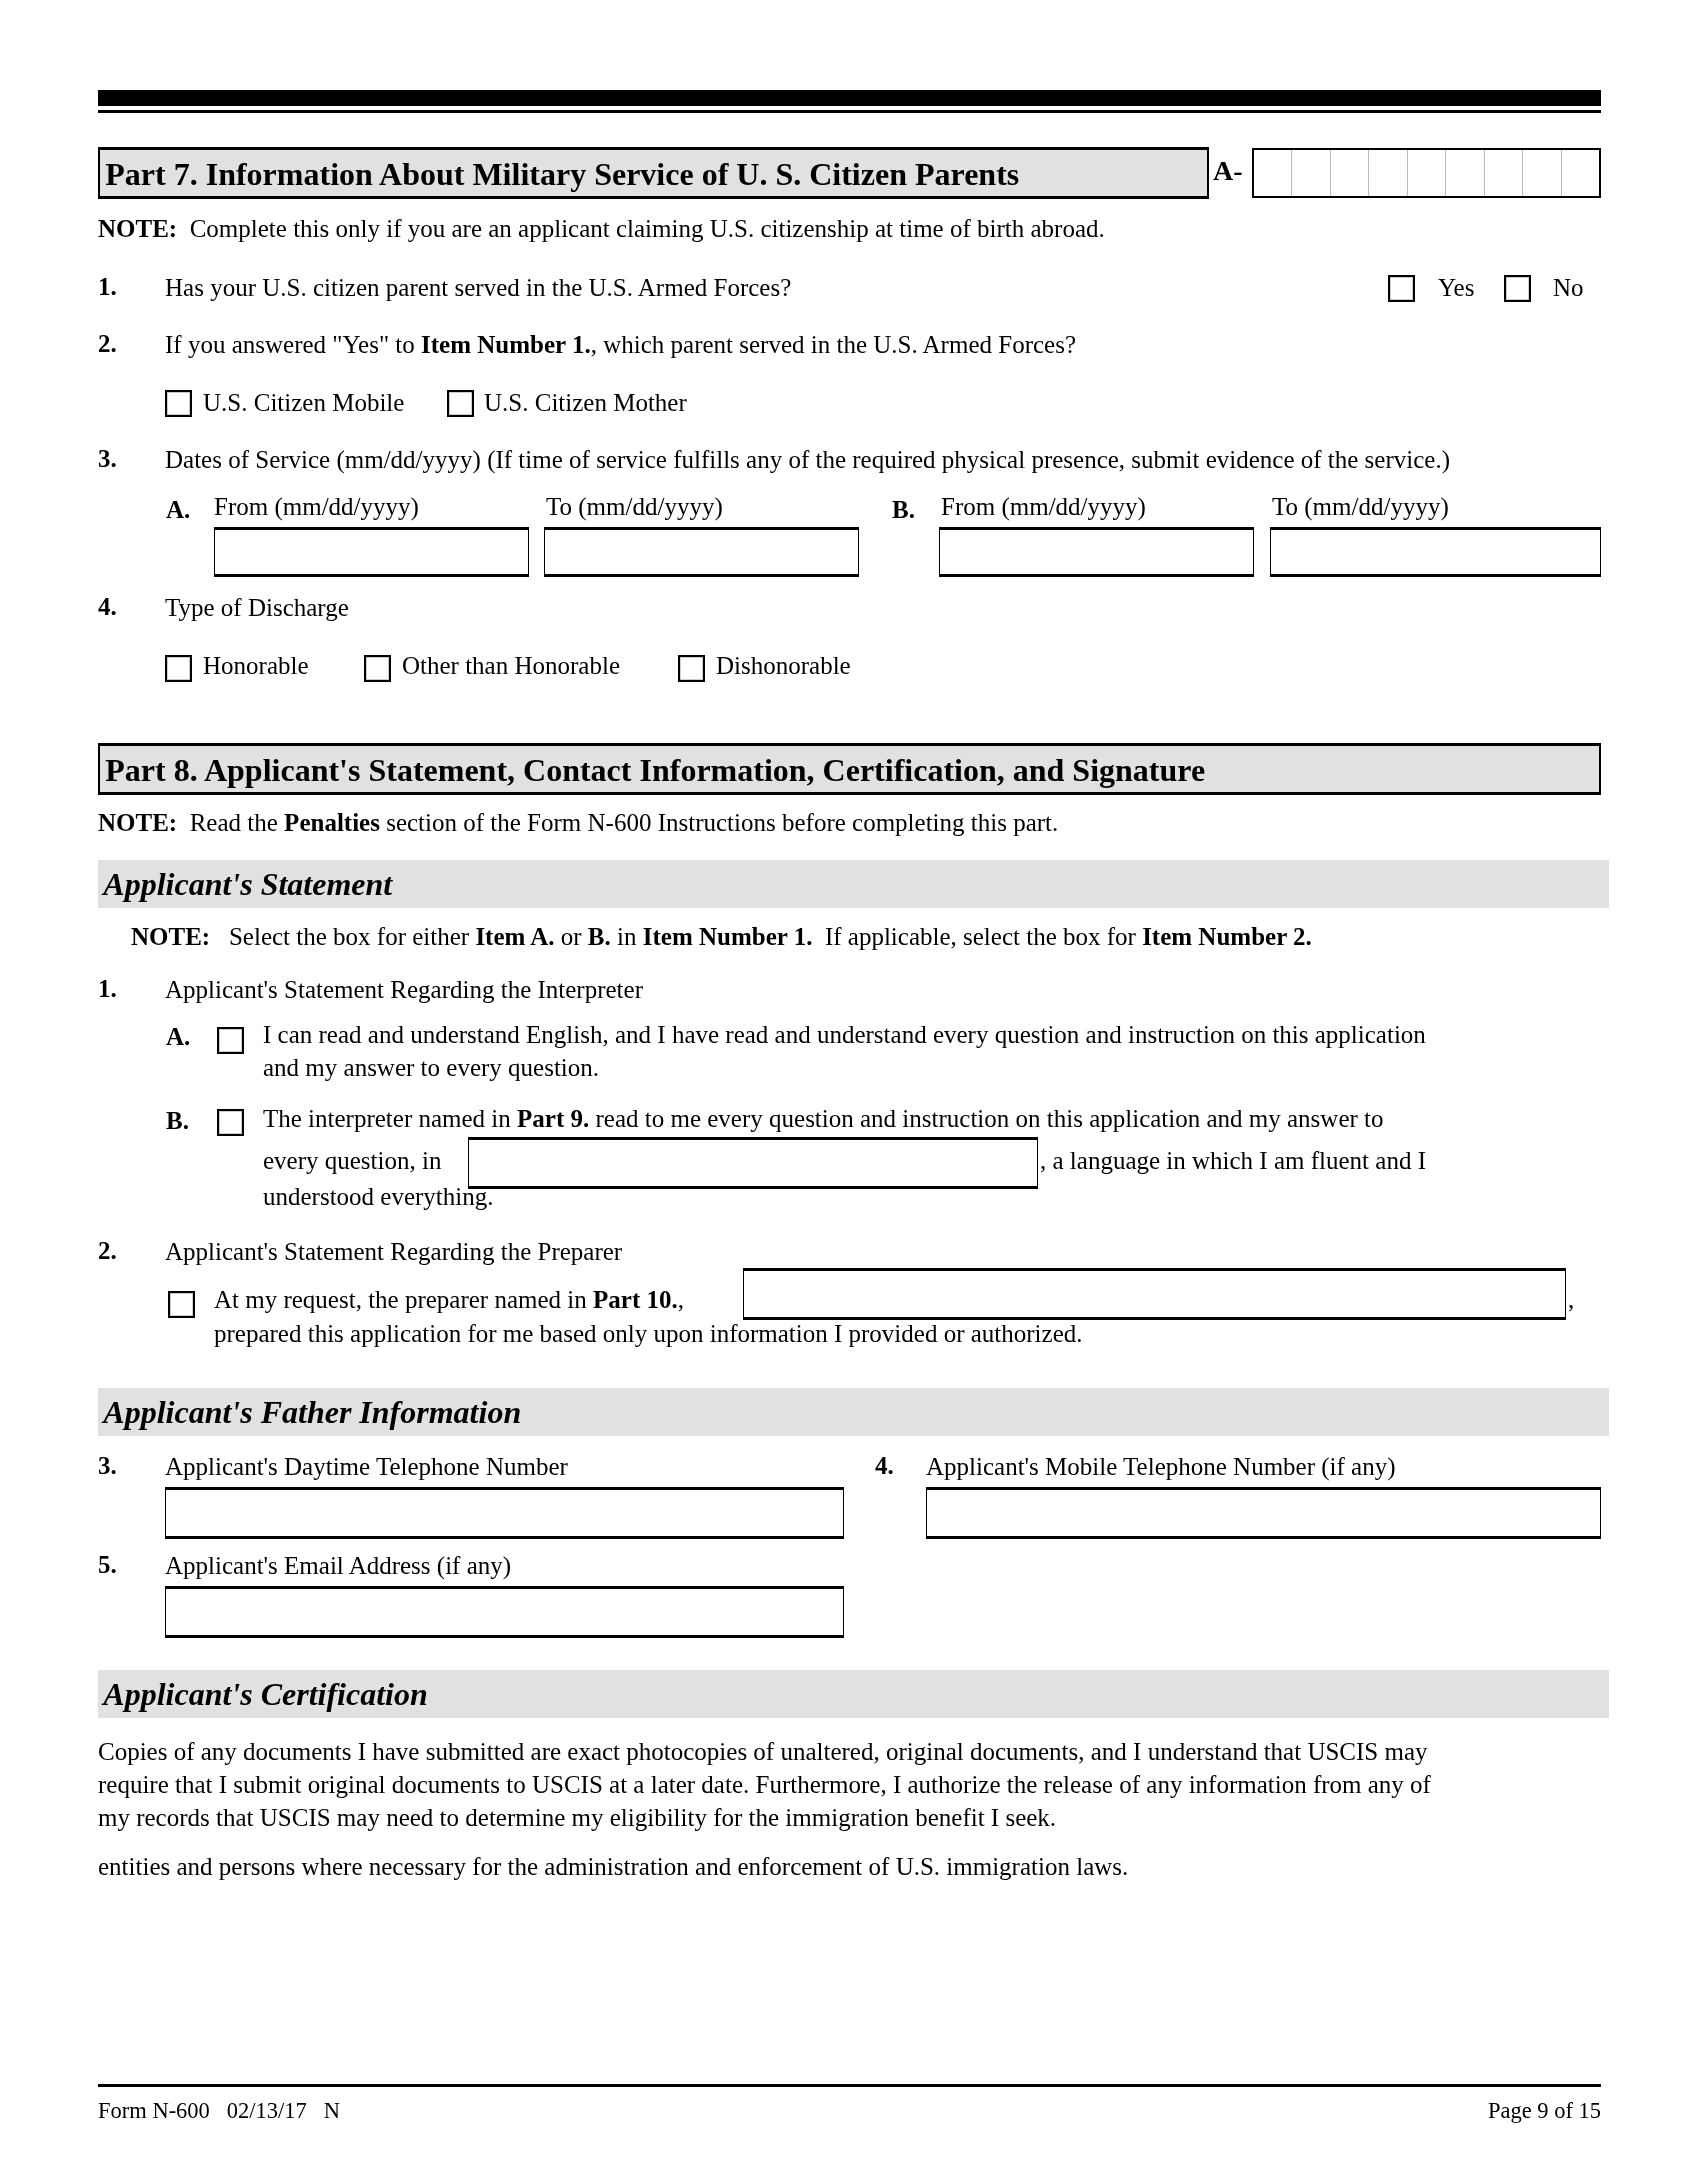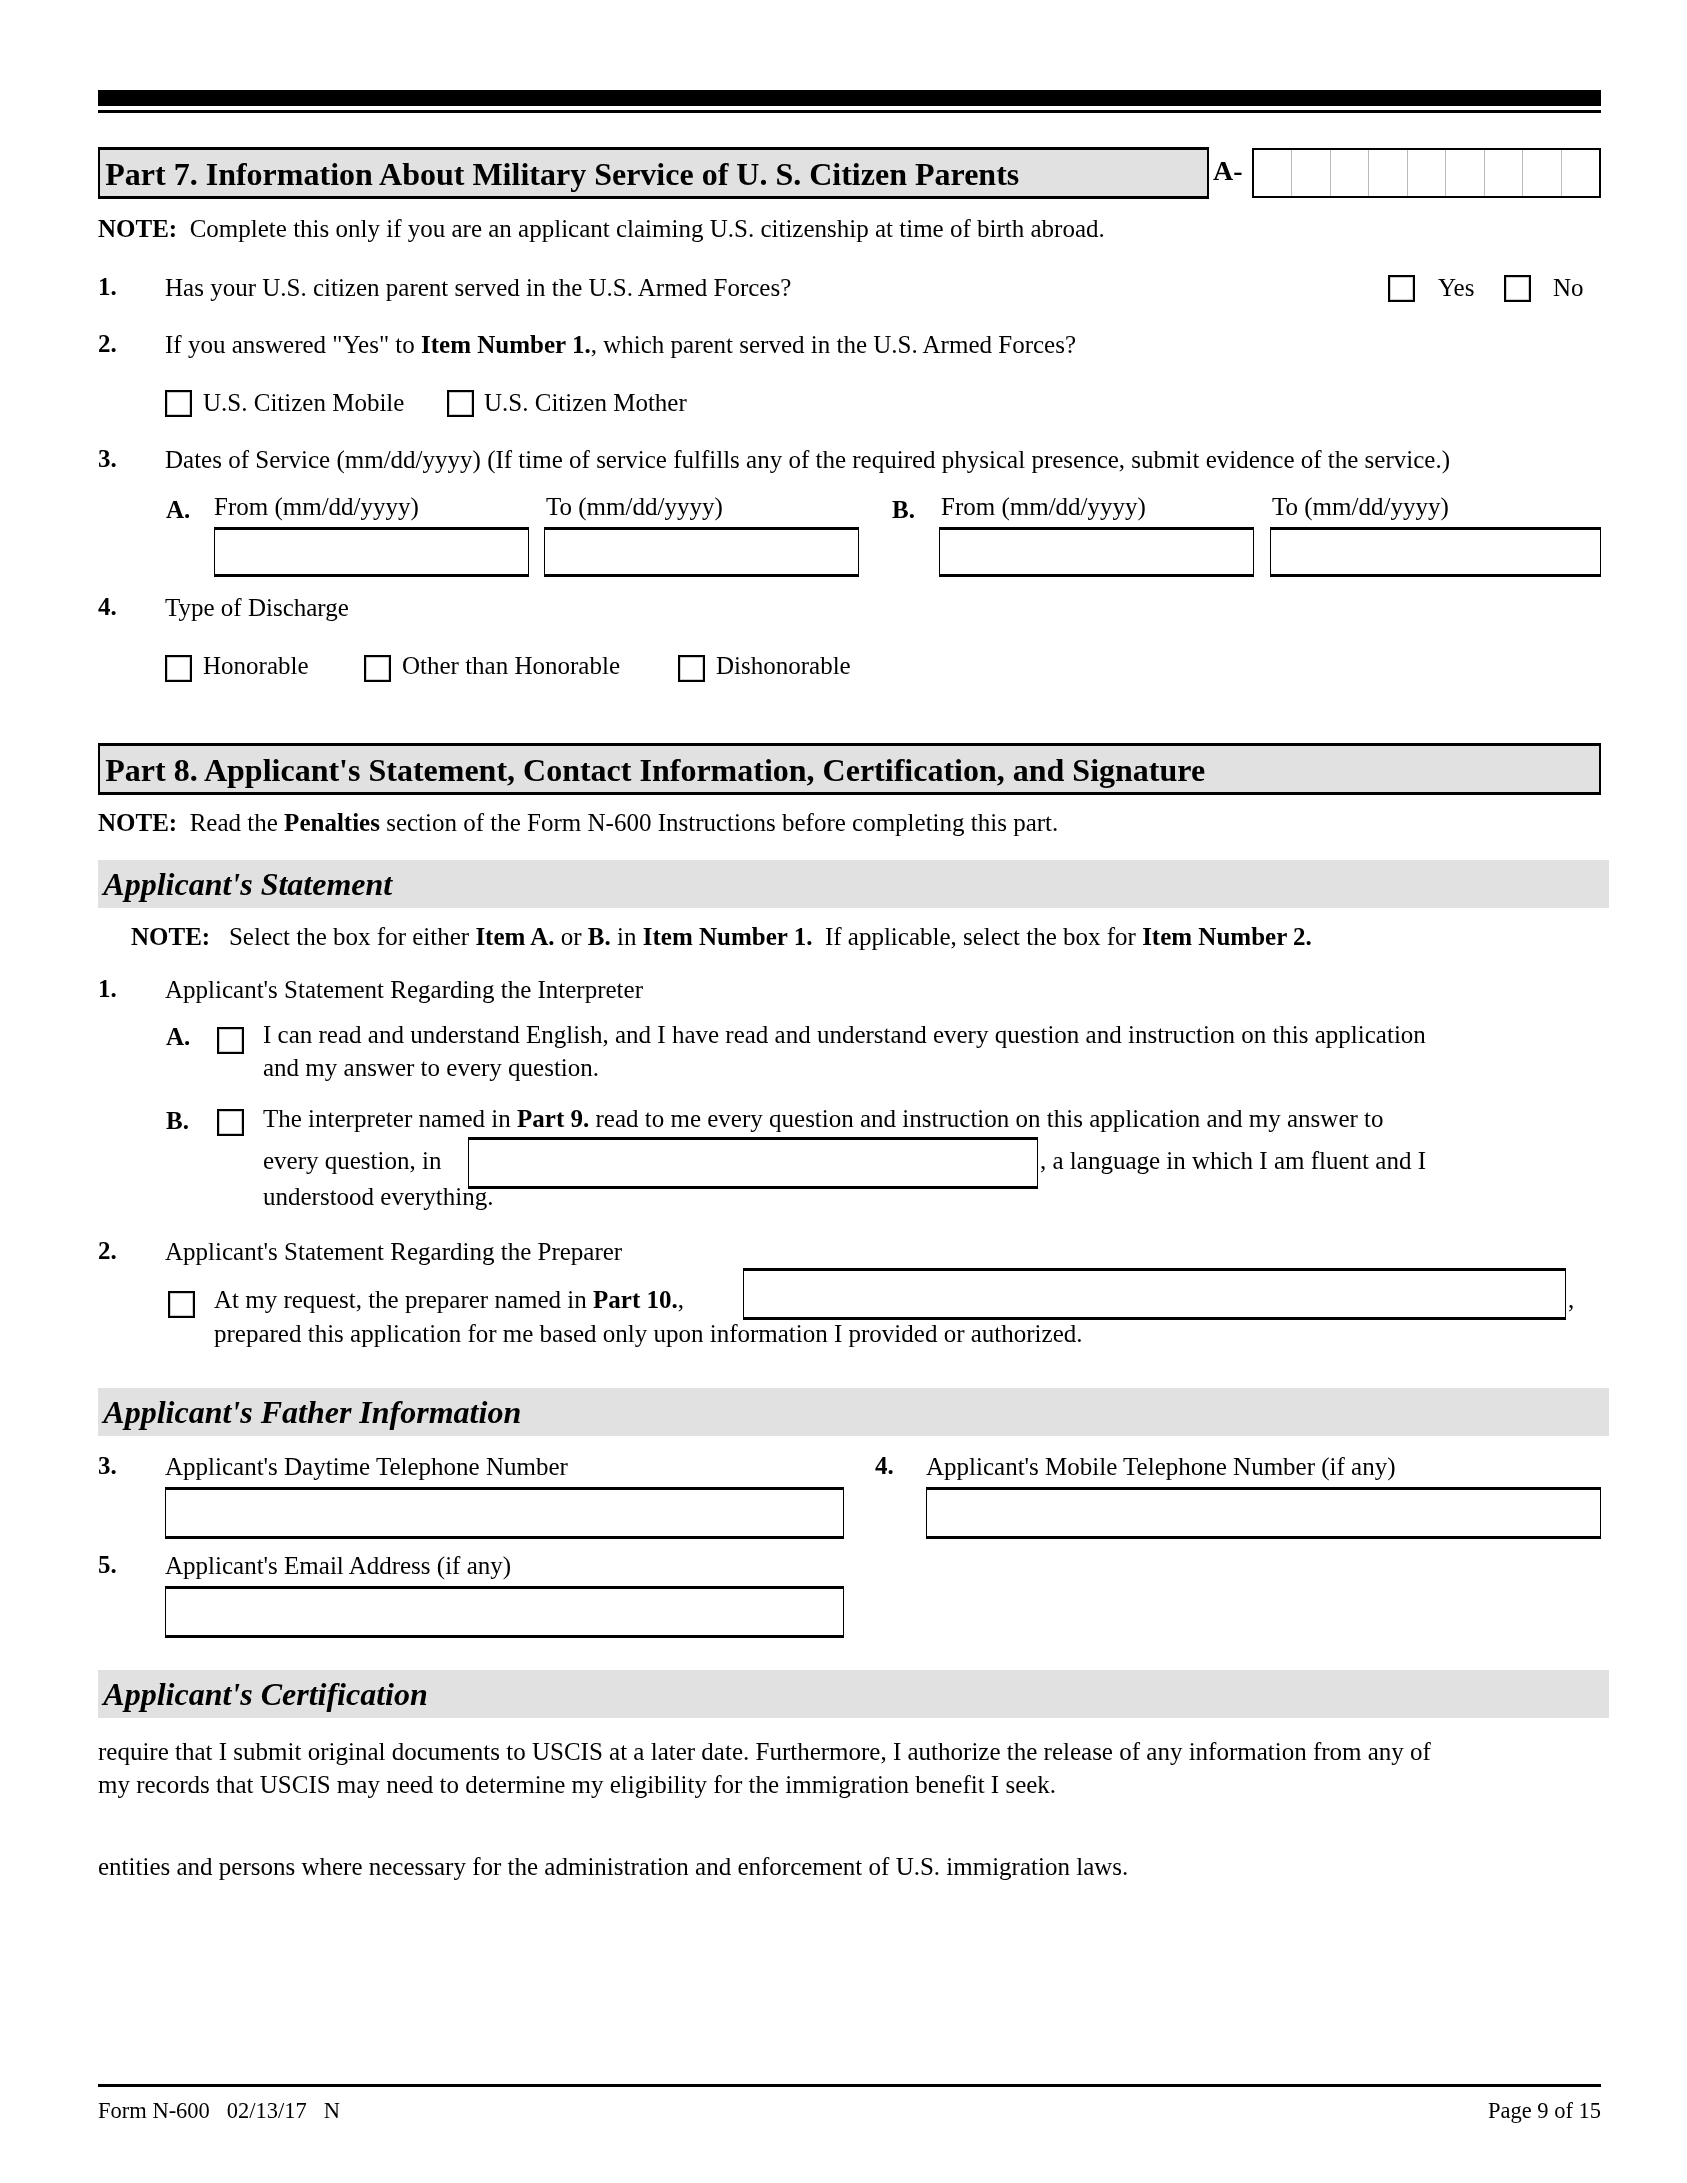--- a/index.html
+++ b/index.html
@@ -140,20 +140,21 @@
 <div class="field" style="left:926px;top:1487px;width:675px;height:52px;"><input type="text" value="" style=""></div>
 
 <div class="abs num" style="left:98px;top:1551px;">5.</div>
 <div class="abs txt" style="left:165px;top:1551px;">Applicant's Email Address (if any)</div>
 <div class="field" style="left:165px;top:1586px;width:679px;height:52px;"><input type="text" value="" style=""></div>
 
 <div class="subbar" style="top:1670px;">
   <span>Applicant's Certification</span>
 </div>
 <div class="para" style="top:1735px;">
+  <div>Copies of any documents I have submitted are exact photocopies of unaltered, original documents, and I understand that USCIS may</div>
   <div>require that I submit original documents to USCIS at a later date.  Furthermore, I authorize the release of any information from any of</div>
   <div>my records that USCIS may need to determine my eligibility for the immigration benefit I seek.</div>
 </div>
 <div class="para" style="top:1850px;">
   <div>entities and persons where necessary for the administration and enforcement of U.S. immigration laws.</div>
 </div>
 
 <div class="abs" style="left:98px;top:2084px;width:1503px;height:3.3px;background:#000;"></div>
 <div class="abs txt" style="left:98px;top:2096px;font-size:22.5px;white-space:pre;">Form N-600   02/13/17   N</div>
 <div class="abs txt" style="right:86px;top:2096px;font-size:22.5px;">Page 9 of 15</div>

